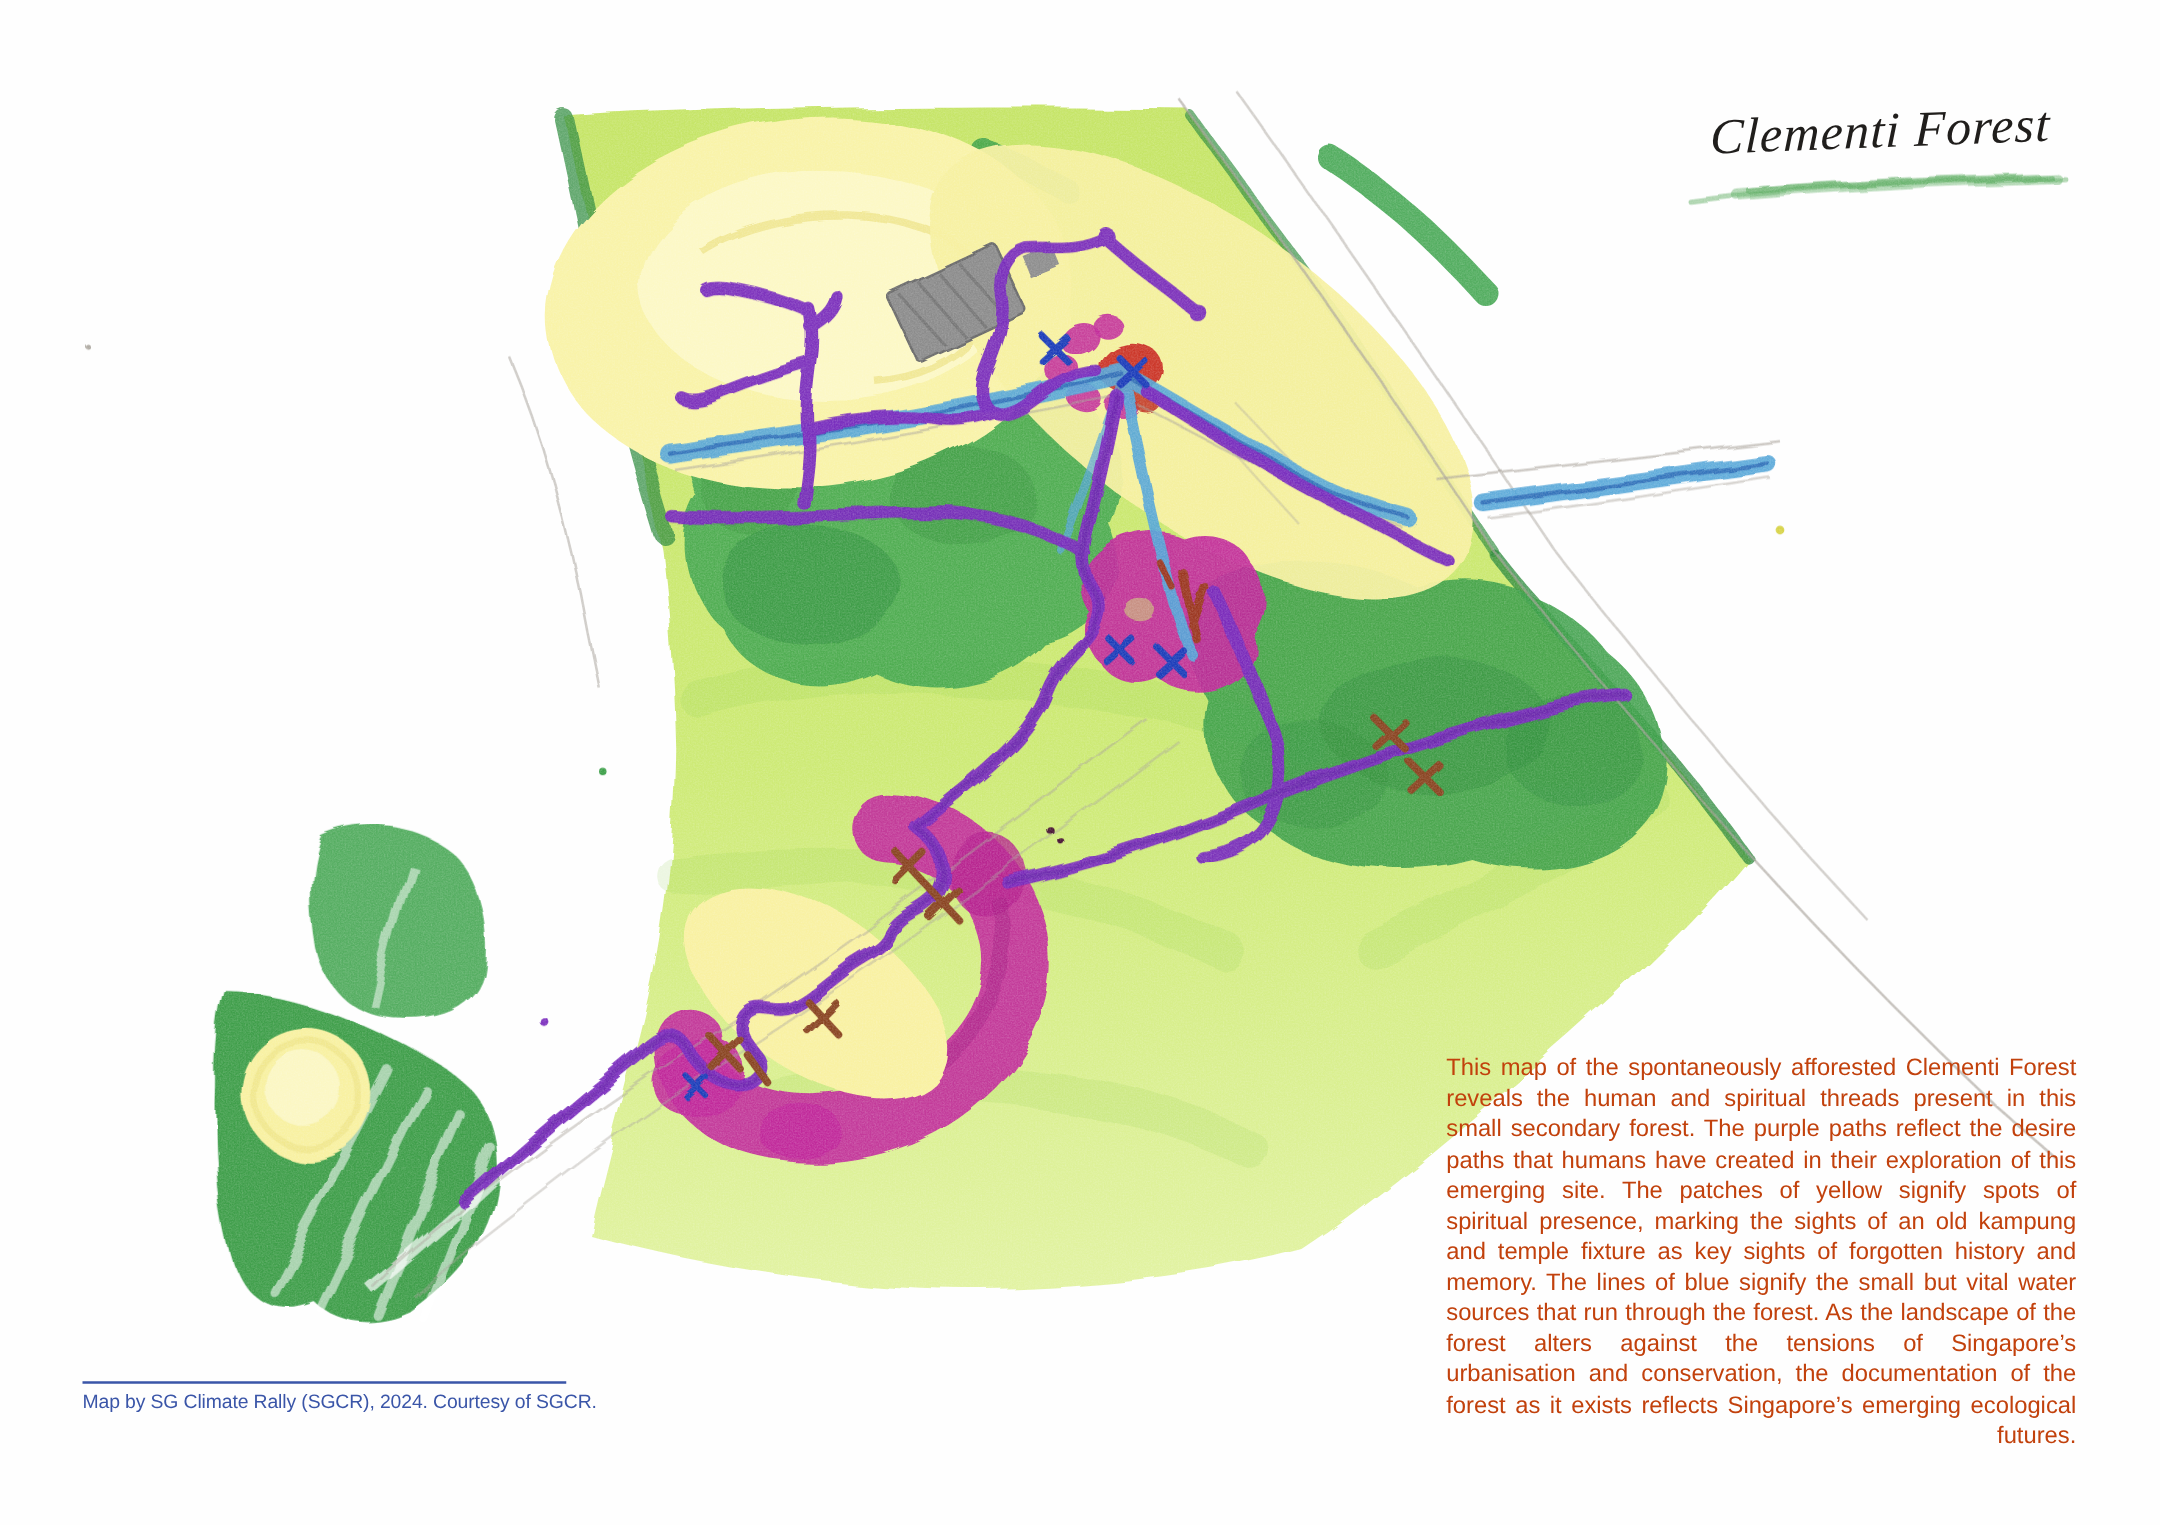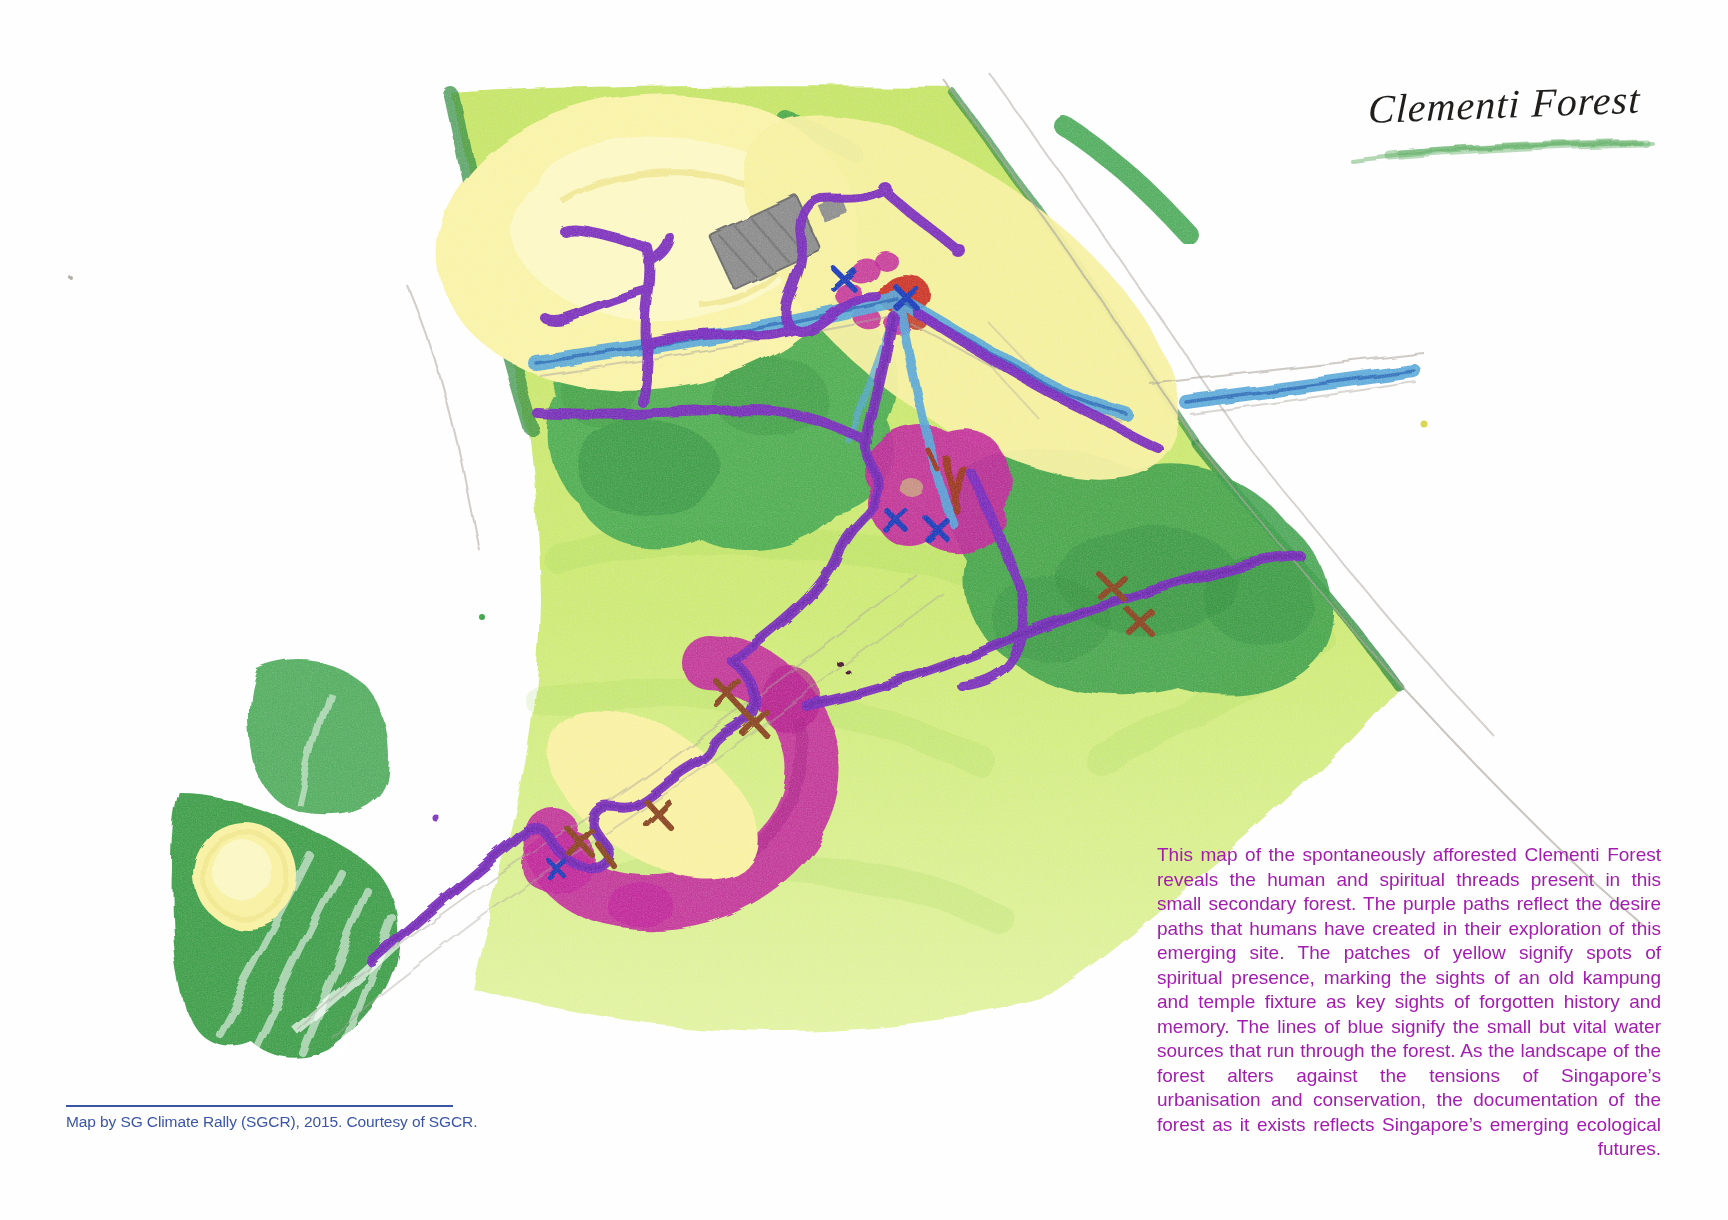--- a/index.html
+++ b/index.html
@@ -16,21 +16,21 @@
   .caption-rule{
     position:absolute;left:66px;top:1105px;width:387px;height:2px;
     background:#3a55a8;z-index:3;
   }
   .caption{
     position:absolute;left:66px;top:1113px;width:520px;z-index:3;
     font-size:15.5px;letter-spacing:-0.1px;color:#3a55a8;
   }
   .description{
     position:absolute;left:1157px;top:843px;width:504px;z-index:3;
-    font-size:19px;line-height:24.5px;color:#a21caf;
+    font-size:19px;line-height:24.5px;color:#c2410c;
     text-align:justify;text-align-last:right;
   }
 </style>
 </head>
 <body>
 
 <div class="page">
 
 <svg class="map-svg" width="1728" height="1220" viewBox="0 0 1728 1220" xmlns="http://www.w3.org/2000/svg">
   <defs>
@@ -255,17 +255,17 @@
       <circle cx="70" cy="277" r="2" fill="#b0aca4"></circle>
     </g>
   </g>
 
   <rect width="1728" height="1220" filter="url(#paper)" opacity="0.3"></rect>
 </svg>
 
 <div class="title">Clementi Forest</div>
 
 <div class="caption-rule"></div>
-<div class="caption">Map by SG Climate Rally (SGCR), 2015. Courtesy of SGCR.</div>
+<div class="caption">Map by SG Climate Rally (SGCR), 2024. Courtesy of SGCR.</div>
 
 <div class="description">This map of the spontaneously afforested Clementi Forest reveals the human and spiritual threads present in this small secondary forest. The purple paths reflect the desire paths that humans have created in their exploration of this emerging site. The patches of yellow signify spots of spiritual presence, marking the sights of an old kampung and temple fixture as key sights of forgotten history and memory. The lines of blue signify the small but vital water sources that run through the forest. As the landscape of the forest alters against the tensions of Singapore’s urbanisation and conservation, the documentation of the forest as it exists reflects Singapore’s emerging ecological futures.</div>
 
 </div>
 
 </body></html>

